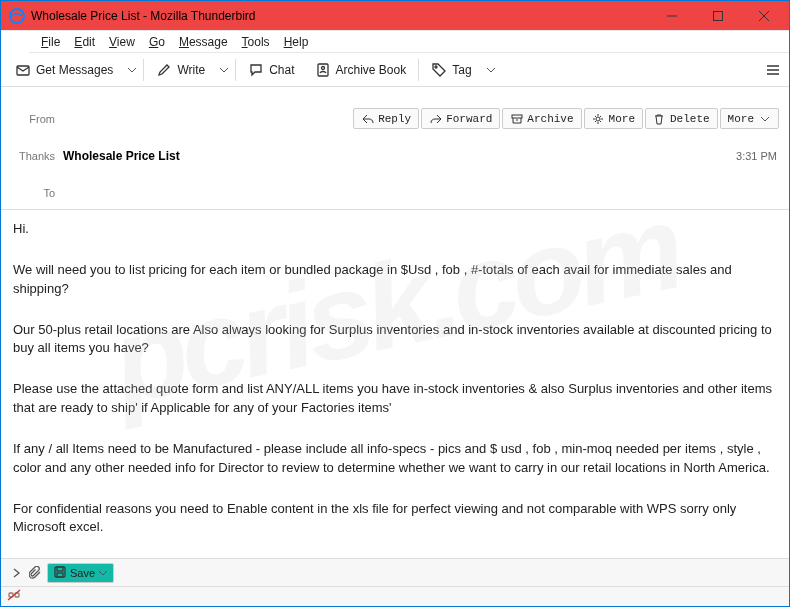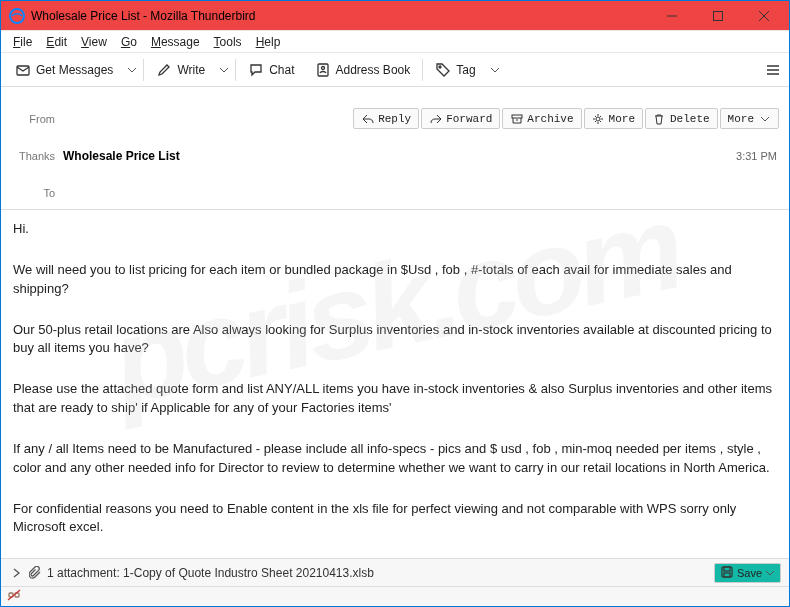--- a/index.html
+++ b/index.html
@@ -2,21 +2,21 @@
 <html><head>
 <meta charset="utf-8">
 <style>
 * { margin: 0; padding: 0; box-sizing: border-box; }
 body { font-family: "Segoe UI", Tahoma, sans-serif; font-size: 13px; color: #222; background: #fff; width: 790px; height: 607px; overflow: hidden; border: 1px solid #0078d7; position: relative; }
 .titlebar { height: 30px; background: #ef4444; display: flex; align-items: center; padding: 0 2px 0 8px; border-bottom: 1px solid #e8e8e8; }
 .titlebar .tbicon { width: 16px; height: 16px; margin-right: 6px; display: flex; align-items: center; }
 .titlebar .title { flex: 1; font-size: 12px; color: #000; }
 .winbtn { width: 46px; height: 30px; display: flex; align-items: center; justify-content: center; }
 .winbtn svg { stroke: #333; }
-.menubar { height: 22px; display: flex; align-items: center; padding: 0 6px; font-size: 12px; gap: 2px; border-bottom: 1px solid #e8e8e8; }
+.menubar { height: 22px; display: flex; align-items: center; padding: 0 6px; font-size: 12px; gap: 2px; border-bottom: 1px solid #e8e8e8; margin-left: 28px; }
 .menubar span { padding: 2px 6px; }
 .menubar span u { text-decoration: underline; }
 .toolbar { height: 34px; display: flex; align-items: center; padding: 0 6px; border-bottom: 1px solid #ddd; gap: 4px; }
 .tbtn { display: flex; align-items: center; gap: 5px; padding: 4px 8px; font-size: 12px; border-radius: 2px; }
 .tbtn .ic { width: 16px; height: 16px; display: flex; align-items: center; justify-content: center; }
 .sep { width: 1px; height: 22px; background: #ddd; }
 .drop { width: 14px; display: flex; justify-content: center; }
 .spacer { flex: 1; }
 .ham { width: 20px; height: 20px; display: flex; align-items: center; justify-content: center; }
 .headers { padding: 4px 10px 6px 10px; border-bottom: 1px solid #ddd; font-size: 12px; }
@@ -116,21 +116,21 @@
     <span>Chat</span>
   </div>
   <div class="tbtn">
     <span class="ic">
         <svg width="14" height="14" viewBox="0 0 14 14" fill="none" stroke="#333" stroke-width="1.3">
           <rect x="2" y="1" width="10" height="12" rx="1"></rect>
           <circle cx="7" cy="5" r="1.5"></circle>
           <path d="M4 10c1-2 5-2 6 0"></path>
         </svg>
       </span>
-    <span>Address Book</span>
+    <span>Archive Book</span>
   </div>
   <div class="sep"></div>
   <div class="tbtn">
     <span class="ic">
         <svg width="14" height="14" viewBox="0 0 14 14" fill="none" stroke="#333" stroke-width="1.3">
           <path d="M1 1h5l7 7-5 5-7-7z"></path>
           <circle cx="4" cy="4" r="1"></circle>
         </svg>
       </span>
     <span>Tag</span>
@@ -233,21 +233,20 @@
   <span class="chev">
       <svg width="10" height="10">
         <path d="M3 1l5 4-5 4" fill="none" stroke="#555" stroke-width="1.3"></path>
       </svg>
     </span>
   <span class="clip">
       <svg width="13" height="13" viewBox="0 0 13 13" fill="none" stroke="#555" stroke-width="1.2">
         <path d="M11 6l-5 5c-1.5 1.5-4 1.5-5 0s-1-3.5 0-5l5-5c1-1 2.5-1 3.5 0s1 2.5 0 3.5l-5 5c-.5.5-1.5.5-2 0s-.5-1.5 0-2l4-4"></path>
       </svg>
     </span>
-  <span class="attname">1 attachment: 1-Copy of Quote Industro Sheet 20210413.xlsb</span>
   <div class="savebtn">
     <span><svg width="12" height="12" viewBox="0 0 12 12" fill="none" stroke="#333" stroke-width="1.2">
           <rect x="1" y="1" width="10" height="10" rx="1"></rect>
           <rect x="3" y="1" width="6" height="4"></rect>
           <rect x="3" y="7" width="6" height="4"></rect>
         </svg></span>
     <span>Save</span>
     <span><svg width="8" height="8">
           <path d="M0 2l4 4 4-4" fill="none" stroke="#555"></path>
         </svg></span>

